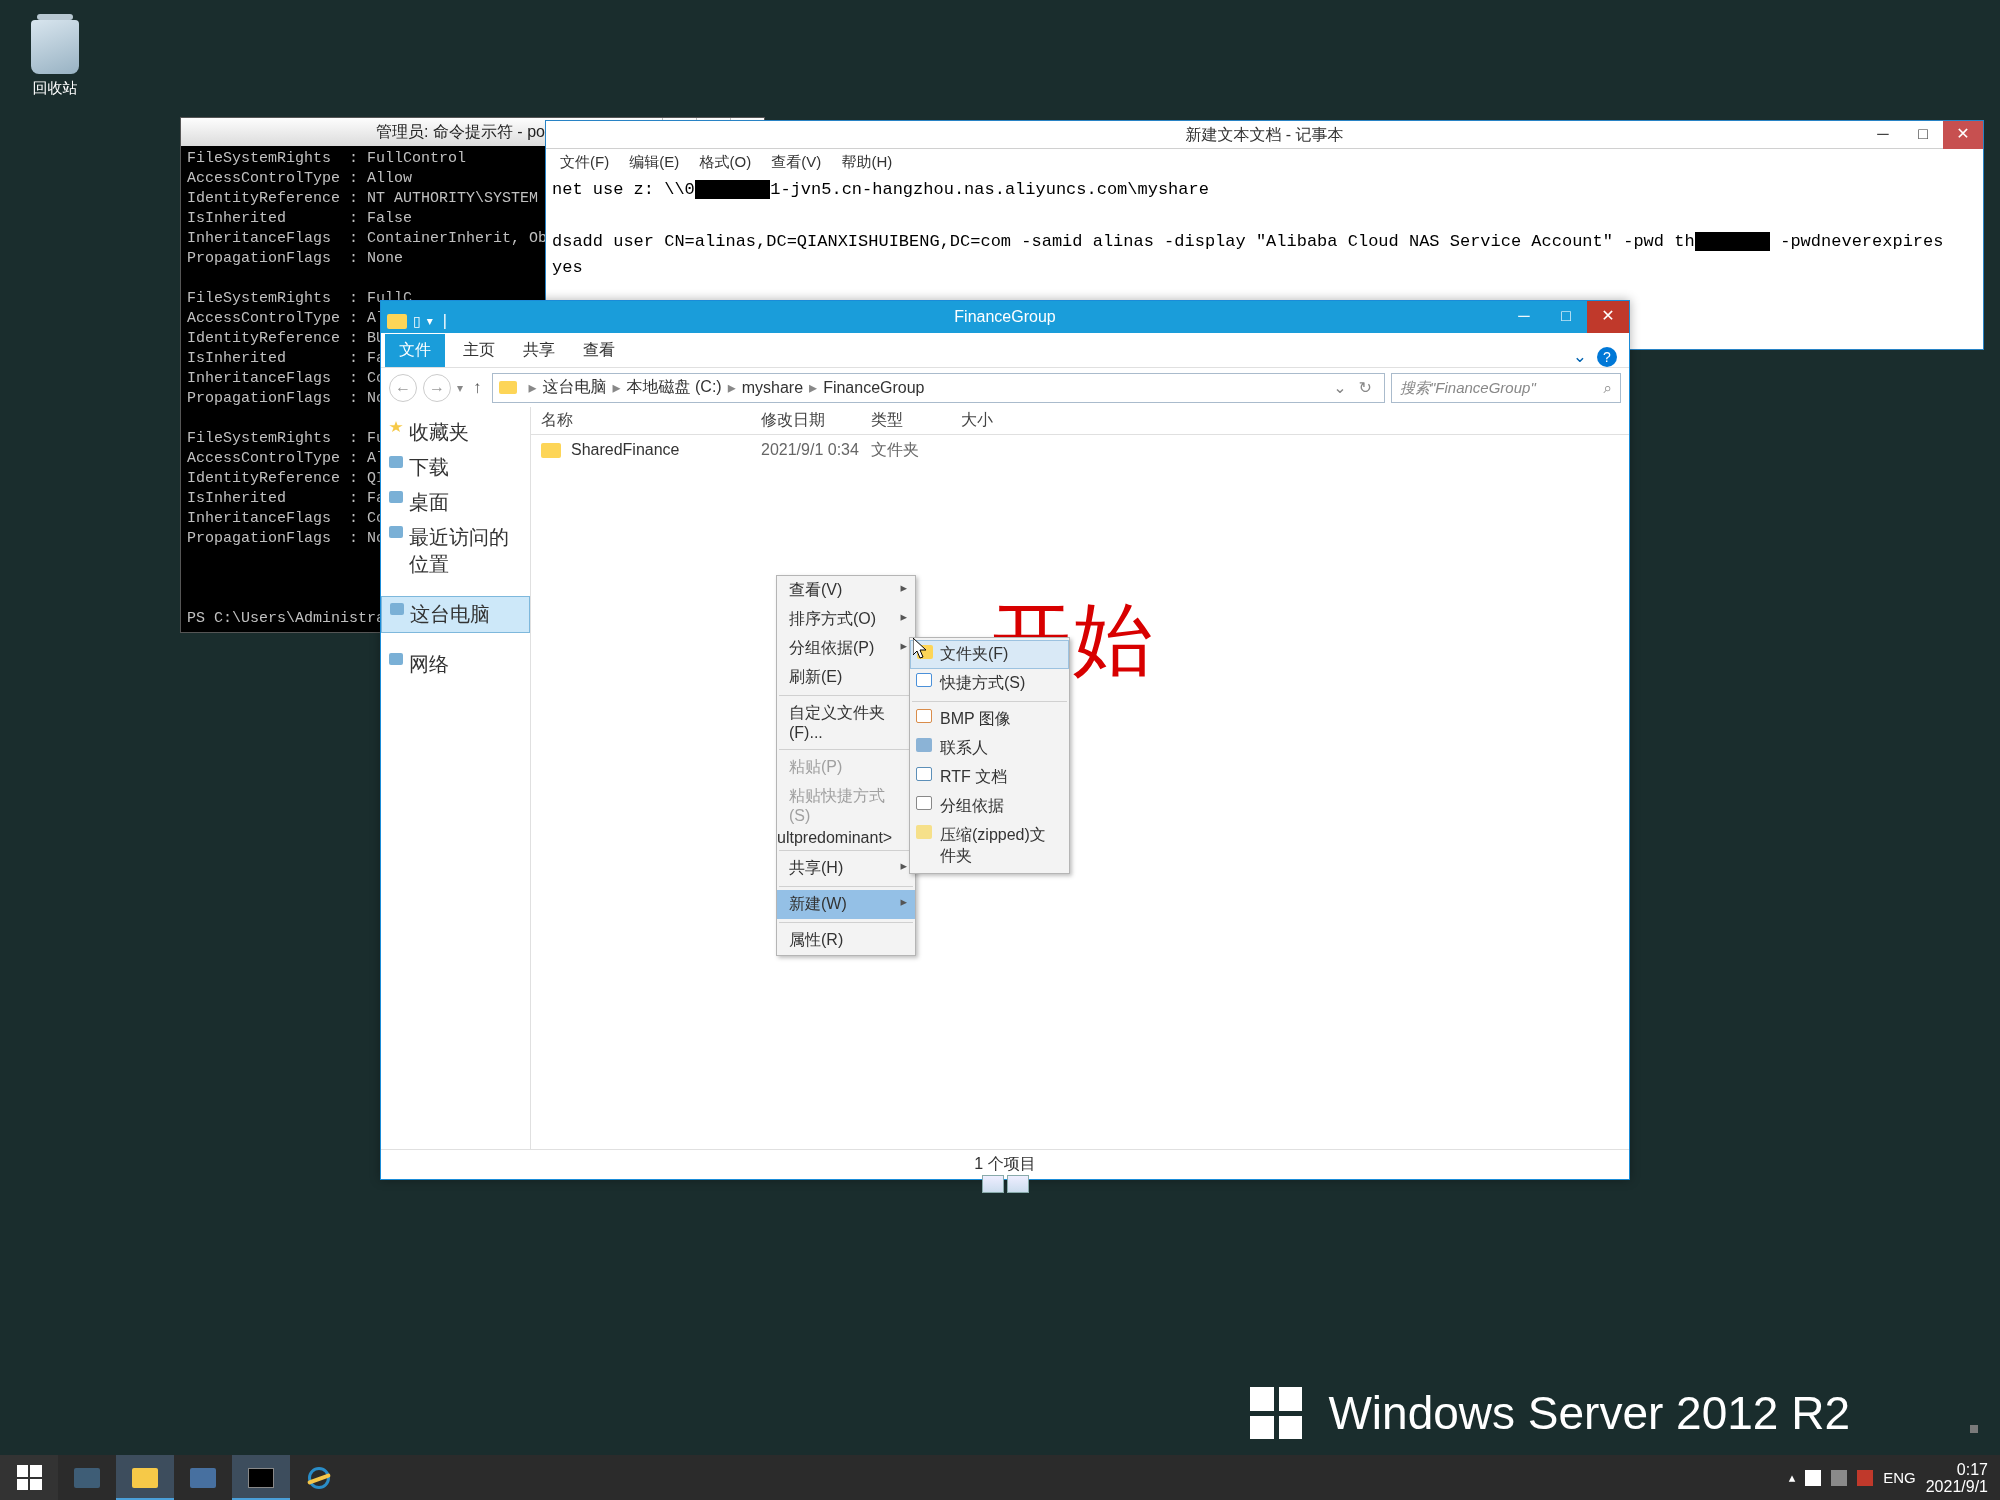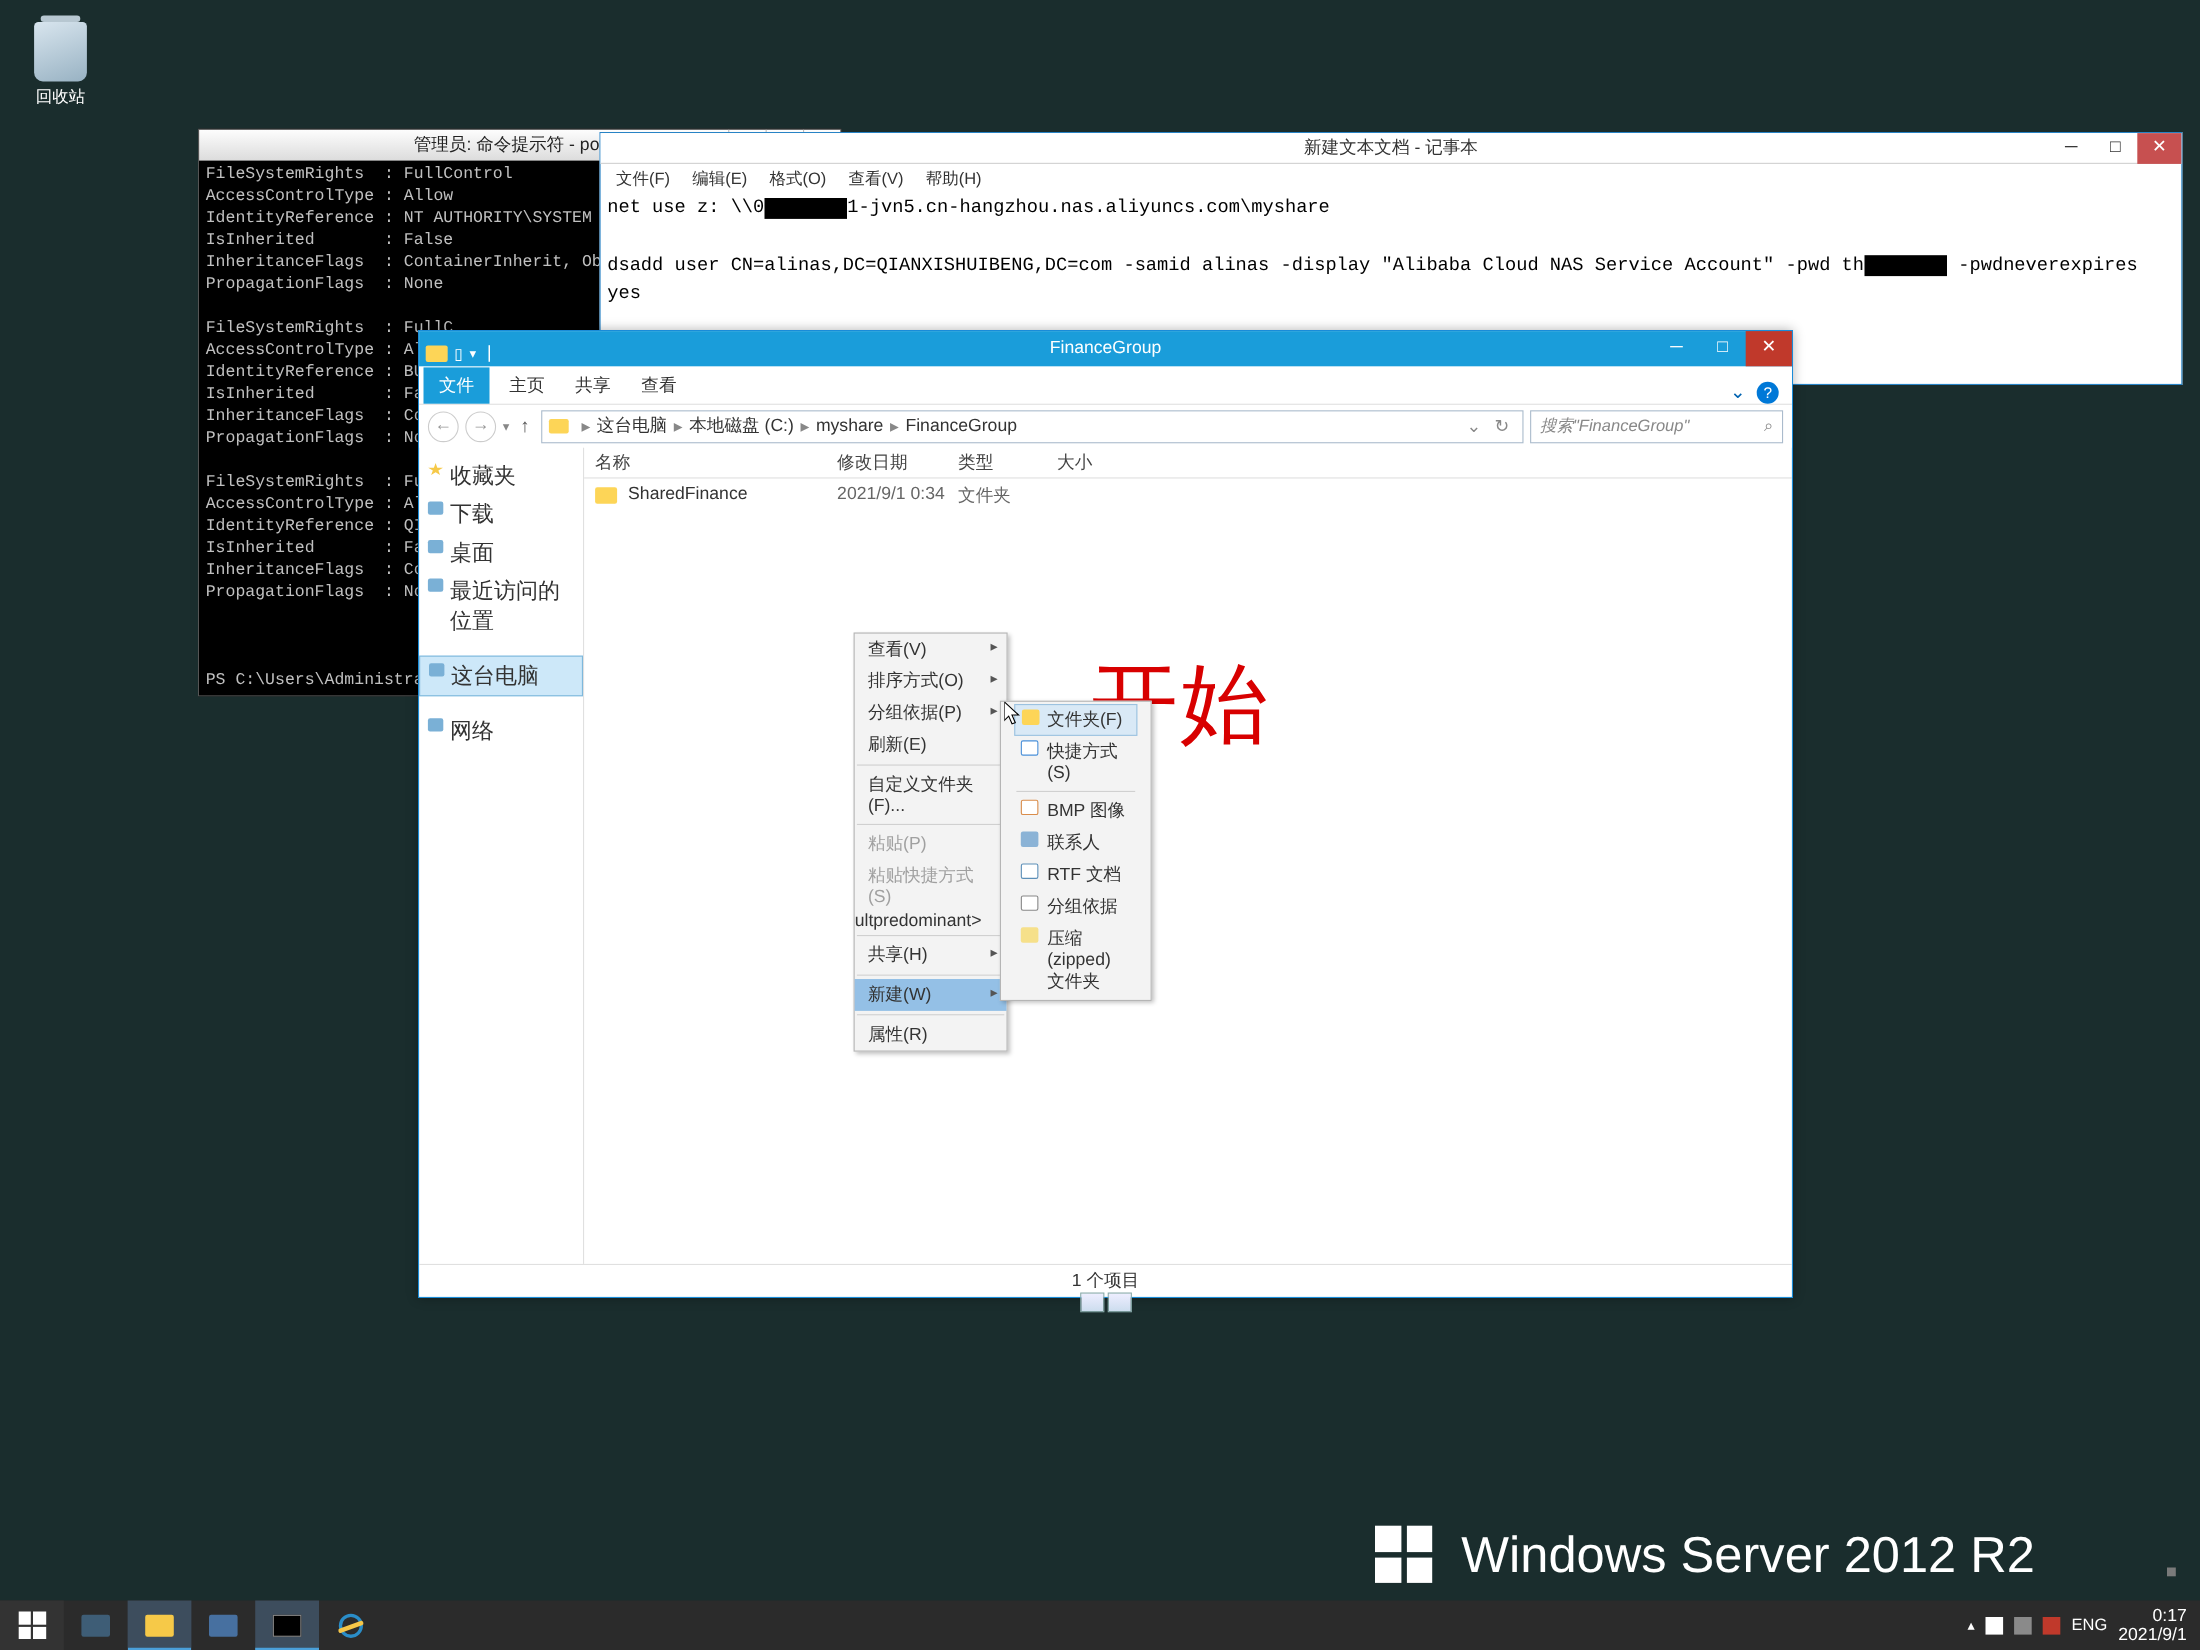--- a/index.html
+++ b/index.html
@@ -67,21 +67,21 @@
   .annotation-instr { position:absolute; top:50px; left:450px; color:#d80000; font-size:27px; font-weight:400; }
   .annotation-start { position:absolute; top:180px; left:460px; color:#d80000; font-size:80px; font-weight:500; letter-spacing:2px; }
 
   .ctx-menu { position:absolute; top:168px; left:245px; width:140px; background:#f3f3f3; border:1px solid #b5b5b5; font-size:16px; color:#333; box-shadow:2px 2px 4px rgba(0,0,0,0.25); }
   .ctx-item { padding:4px 12px; cursor:pointer; position:relative; }
   .ctx-item.disabled { color:#a0a0a0; }
   .ctx-item.arrow::after { content:'▸'; position:absolute; right:8px; color:#555; font-size:13px; }
   .ctx-item.hover { background:#94c0e6; }
   .ctx-sep { height:1px; background:#d0d0d0; margin:3px 2px; }
 
-  .submenu { position:absolute; top:230px; left:378px; width:138px; background:#f3f3f3; border:1px solid #b5b5b5; font-size:16px; color:#333; box-shadow:2px 2px 4px rgba(0,0,0,0.25); padding:2px 12px; }
+  .submenu { position:absolute; top:230px; left:378px; width:161px; background:#f3f3f3; border:1px solid #b5b5b5; font-size:16px; color:#333; box-shadow:2px 2px 4px rgba(0,0,0,0.25); padding:2px 0; }
   .sub-item { padding:4px 10px 4px 30px; cursor:pointer; position:relative; }
   .sub-item.hover { background:#d9e9f6; border:1px solid #9cc2e0; padding:3px 9px 3px 29px; }
   .sub-item .ico { position:absolute; left:6px; top:4px; width:16px; height:14px; background:#fdd557; border-radius:2px; }
   .sub-item .ico.shortcut { background:#fff; border:1px solid #4a90d9; }
   .sub-item .ico.bmp { background:#fff; border:1px solid #d98c4a; }
   .sub-item .ico.rtf { background:#fff; border:1px solid #5c8fb8; }
   .sub-item .ico.txt { background:#fff; border:1px solid #888; }
   .sub-item .ico.contact { background:#8bb3d6; }
   .sub-item .ico.zip { background:#f6e08a; }
 

